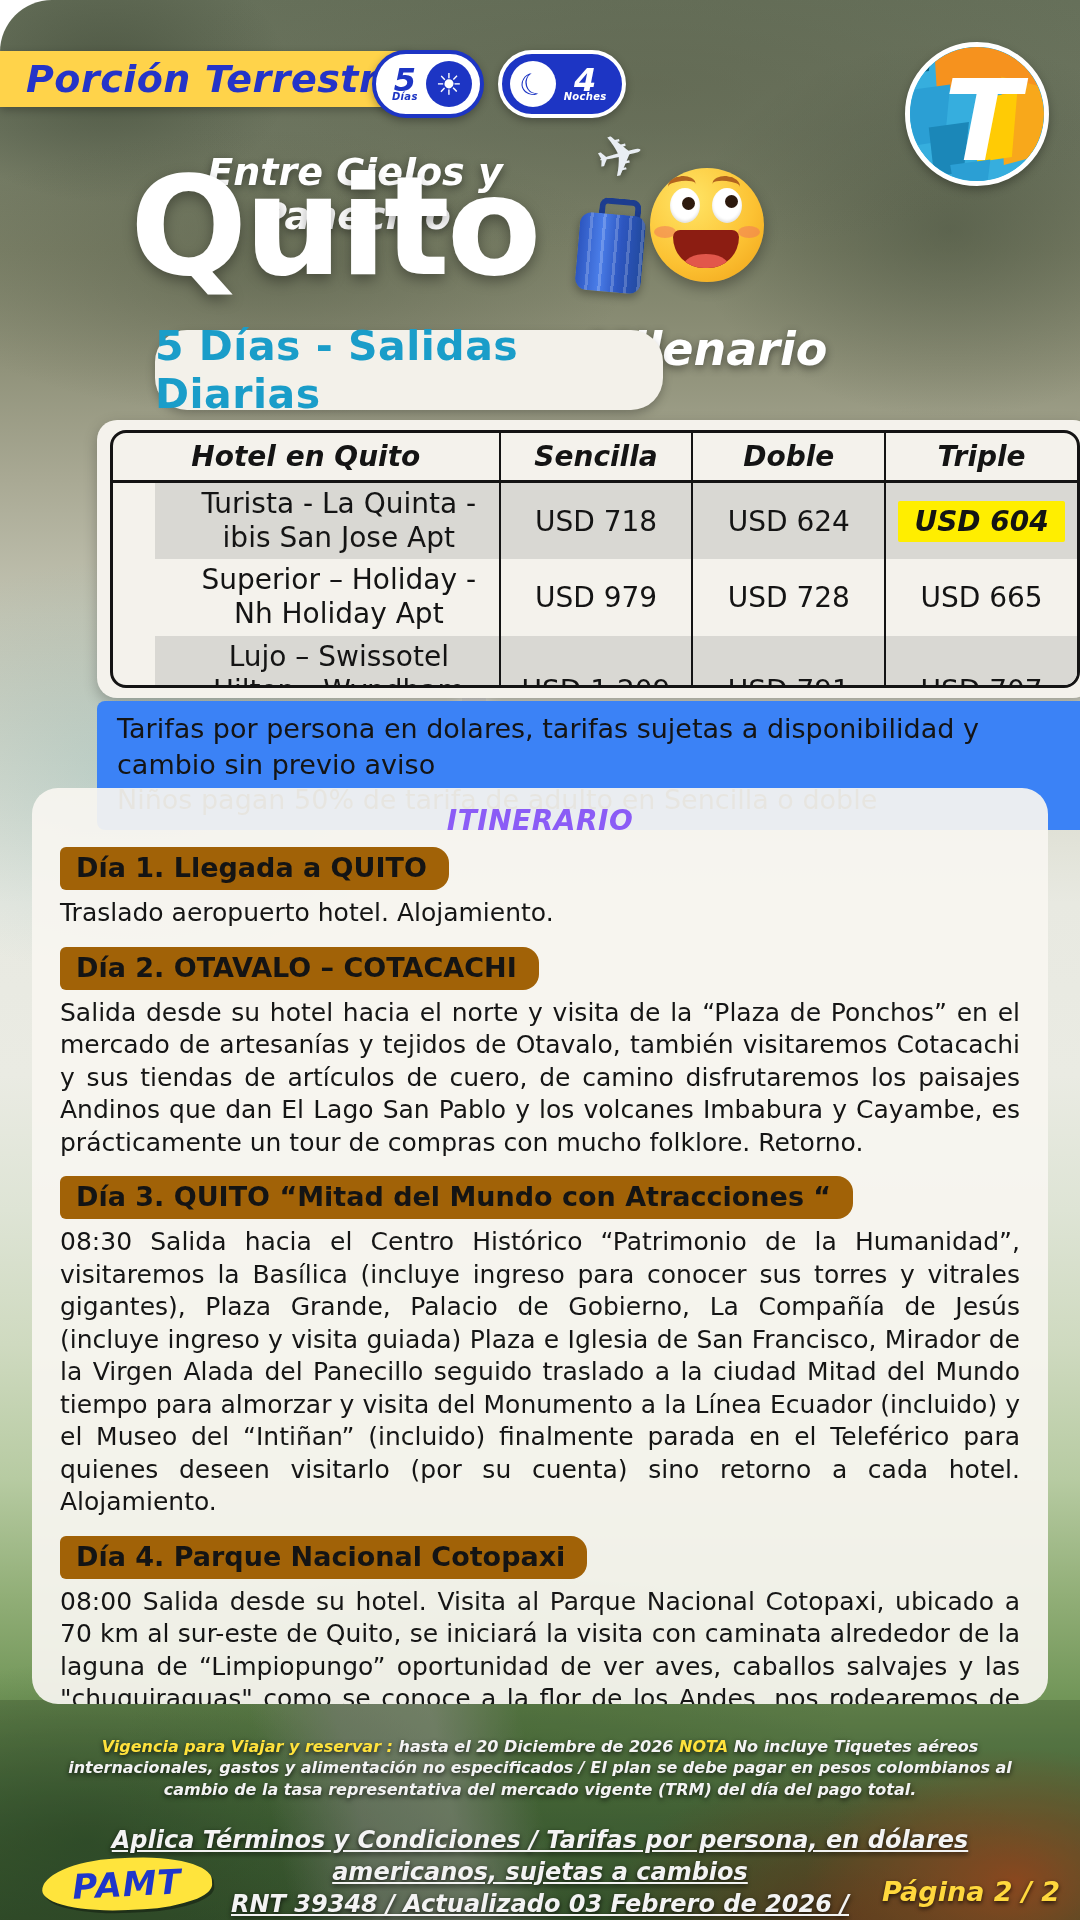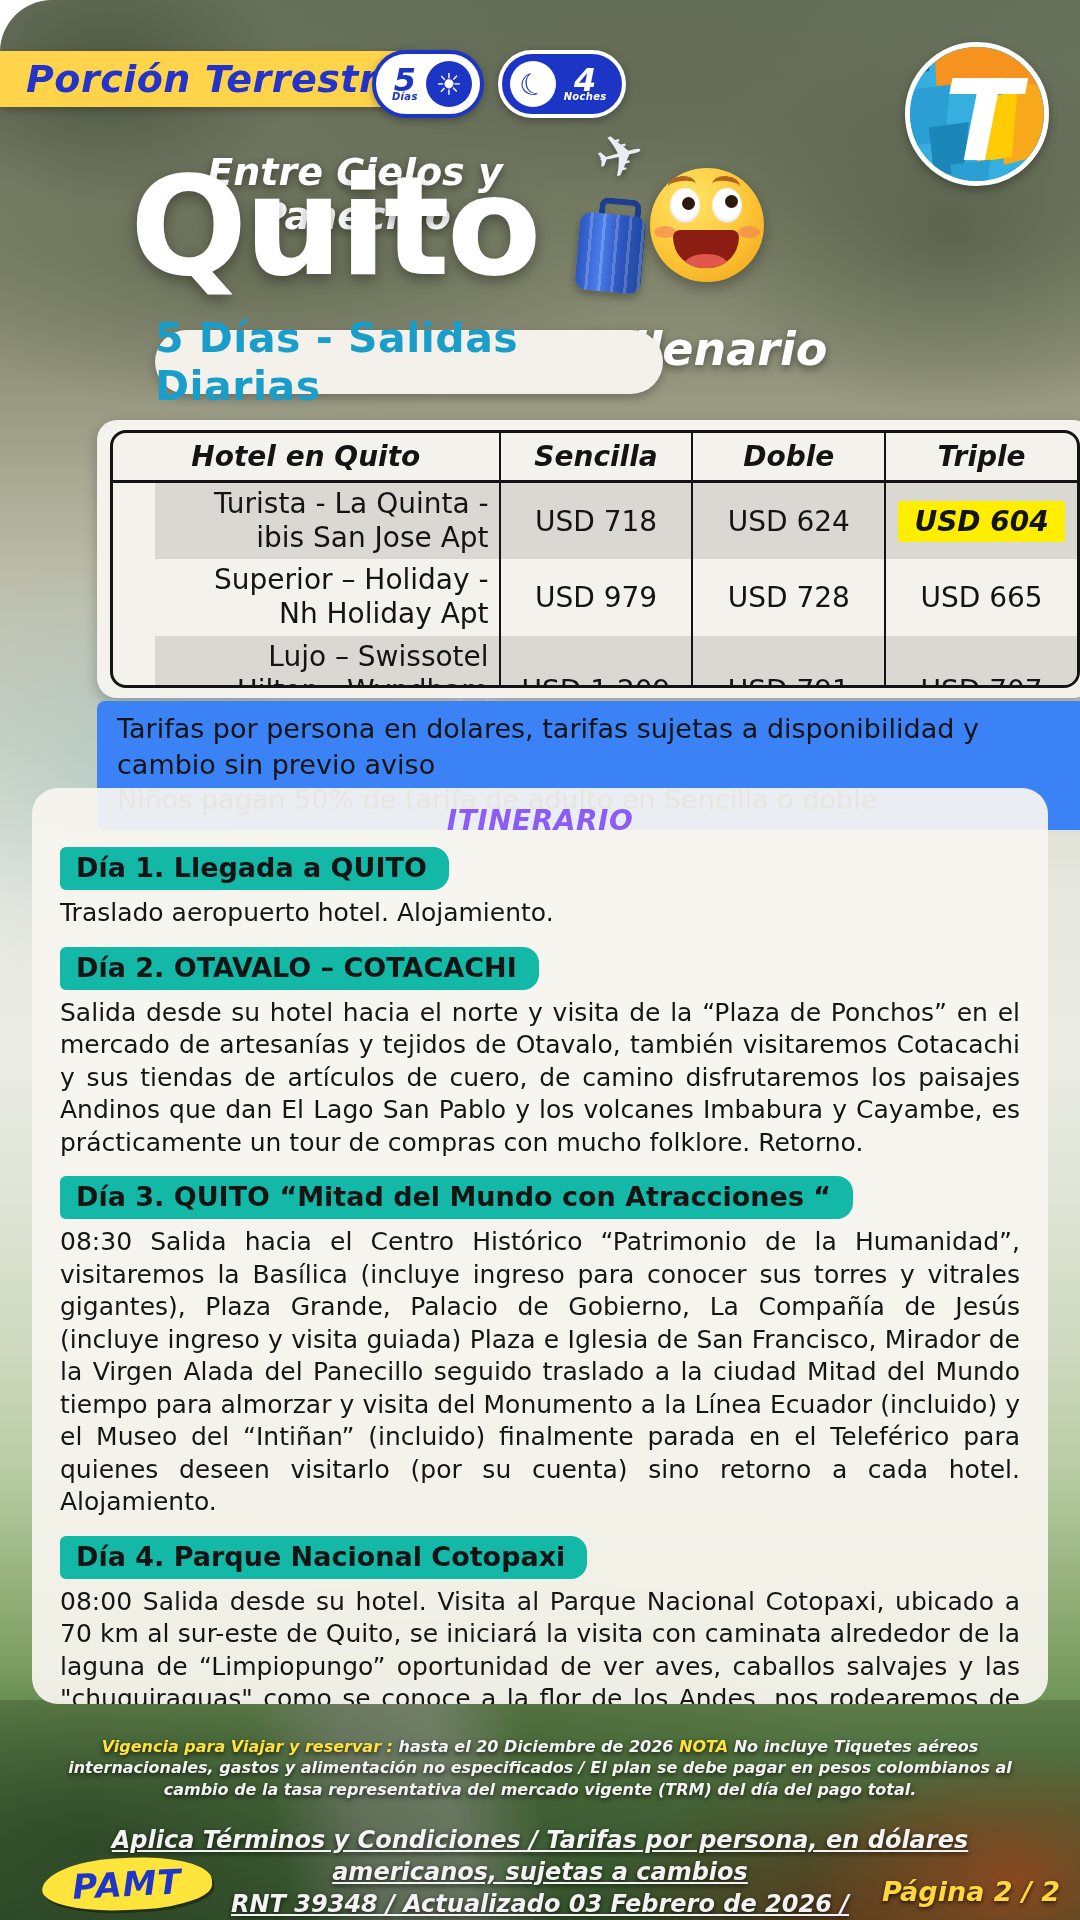--- a/index.html
+++ b/index.html
@@ -90,52 +90,52 @@
   .smiley .brow.l{left:18px;transform:rotate(-6deg);} .smiley .brow.r{left:62px;transform:rotate(6deg);}
   .smiley .mouth{position:absolute;left:23px;top:62px;width:66px;height:38px;background:#8c1d12;
       border-radius:10px 10px 44px 44px;overflow:hidden;}
   .smiley .tongue{position:absolute;bottom:-8px;left:11px;width:44px;height:22px;
       background:#e2574b;border-radius:50% 50% 0 0;}
   .smiley .cheek{position:absolute;width:22px;height:12px;border-radius:50%;
       background:rgba(240,120,90,.55);top:58px;}
   .smiley .cheek.l{left:4px;} .smiley .cheek.r{left:88px;}
 
   
-  .salidas-banner{position:absolute;left:155px;top:330px;width:508px;height:64px;
+  .salidas-banner{position:absolute;left:155px;top:330px;width:508px;height:80px;
       background:#f3f1ea;border-radius:32px;display:flex;align-items:center;justify-content:center;
       box-shadow:0 4px 10px rgba(0,0,0,.25);}
   .salidas-banner span{color:#1a9dc9;font-size:41px;font-weight:800;letter-spacing:.5px;}
 
   
   .price-card{position:absolute;left:97px;top:420px;width:996px;height:278px;
       background:#f4f2ec;border-radius:20px;box-shadow:0 5px 14px rgba(0,0,0,.25);}
   .price-inner{position:absolute;inset:10px 13px;border:3px solid #141414;border-radius:16px;
       overflow:hidden;display:grid;grid-template-columns:40% 20% 20% 20%;
       grid-template-rows:50px 1fr 1fr 1fr;}
   .pc{display:flex;align-items:center;justify-content:center;font-size:28px;color:#141414;}
   .pc.head{font-weight:700;font-style:italic;border-bottom:3px solid #141414;}
   .pc.hotel{justify-content:flex-start;padding:4px 10px 4px 34px;line-height:1.22;
-      text-align:right;font-weight:500;margin-left:42px;}
+      text-align:center;font-weight:500;margin-left:42px;}
   .pc.colsep{border-left:2.5px solid #141414;}
   .pc.gray{background:#d9d8d3;}
   .hl-yellow{background:#ffee00;font-weight:700;font-style:italic;padding:4px 16px;
       border-radius:2px;}
 
   .tarifas-note{position:absolute;left:97px;top:701px;right:0;background:#3b82f6;
       padding:10px 8px 12px 20px;border-radius:8px 0 0 8px;}
   .tarifas-note div{font-size:27px;color:#141414;line-height:1.32;}
 
   
   .itinerary{position:absolute;left:32px;top:788px;width:1016px;height:916px;
       background:rgba(247,245,240,.93);border-radius:26px;padding:16px 28px;
       box-sizing:border-box;overflow:hidden;}
   .itn-title{text-align:center;font-size:28px;font-weight:800;font-style:italic;
       color:#8b5cf6;margin-bottom:10px;letter-spacing:.5px;}
   .day{margin-bottom:17px;}
-  .day-pill{display:inline-block;background:#14b8a6;color:#141414;font-size:27px;
+  .day-pill{display:inline-block;background:#a16207;color:#141414;font-size:27px;
       font-weight:700;padding:5px 22px 7px 16px;border-radius:6px 16px 16px 6px;
       margin-bottom:7px;}
   .day-body{font-size:25px;line-height:1.3;color:#151515;text-align:justify;
       white-space:pre-line;}
 
   
   .footer-text{position:absolute;left:0;right:0;top:1736px;text-align:center;
       padding:0 44px;font-style:italic;font-weight:600;font-size:16px;color:#f3f3f3;
       line-height:1.34;text-shadow:0 2px 5px rgba(0,0,0,.75);}
   .footer-text .yl{color:#ffe23c;}

